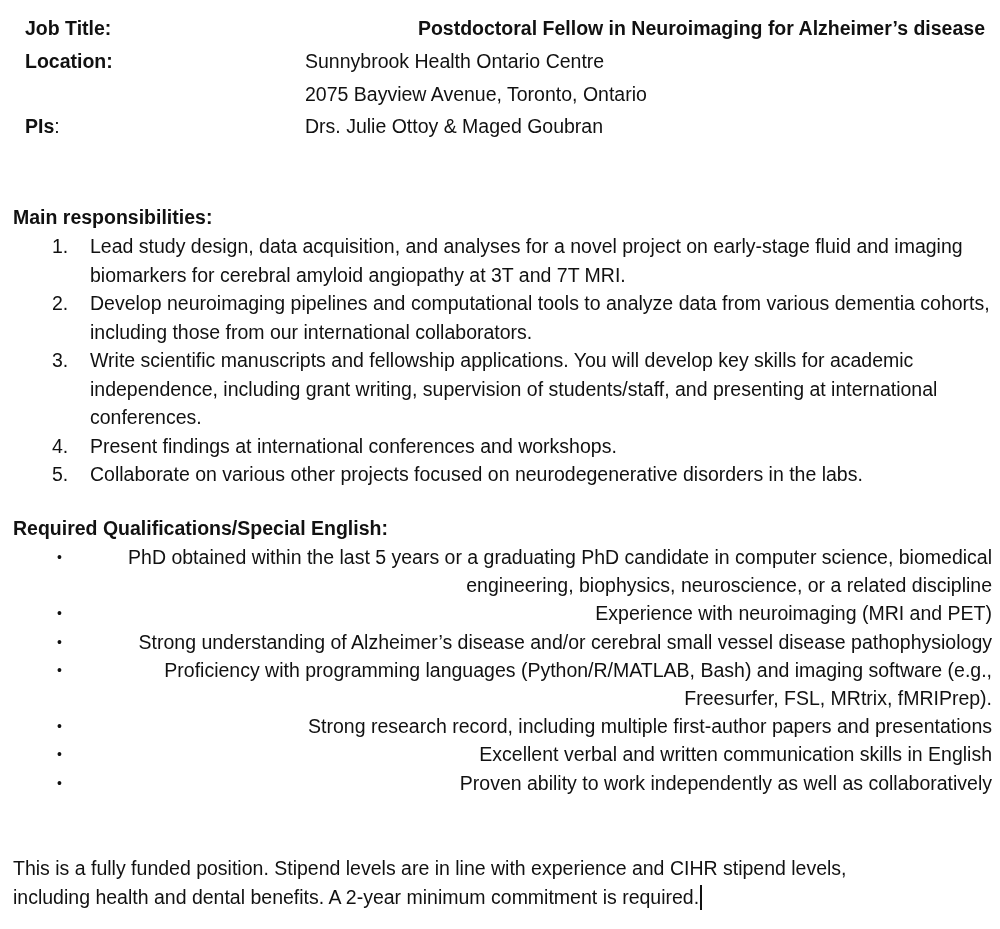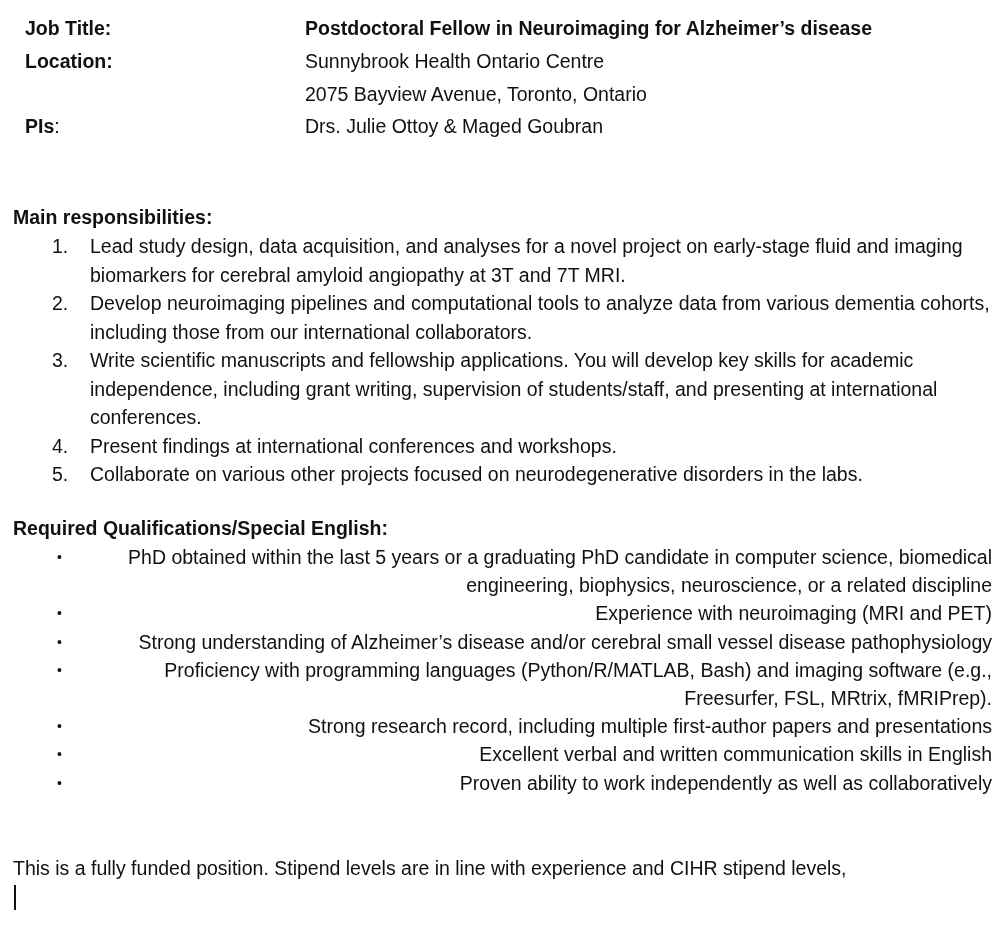--- a/index.html
+++ b/index.html
@@ -36,21 +36,21 @@
       line-height: 33px;
     }
     .hdr-row.tight { height: 32px; line-height: 32px; }
     .hdr-label {
       width: 280px;
       flex: 0 0 280px;
       font-weight: bold;
     }
     .hdr-label .plain { font-weight: normal; }
     .hdr-value { flex: 1; white-space: nowrap; }
-    .hdr-value.bold { font-weight: bold; }
+    .hdr-value.bold { font-weight: bold; text-align: right; }
 
     .section-title {
       position: absolute;
       left: 13px;
       font-weight: bold;
       white-space: nowrap;
     }
     .resp-title { top: 203px; text-align: right; }
     .qual-title { top: 514px; }
 
@@ -185,16 +185,16 @@
       <span class="txt">Excellent verbal and written communication skills in English</span>
     </li>
     <li>
       <span class="bullet">•</span>
       <span class="txt">Proven ability to work independently as well as collaboratively</span>
     </li>
   </ul>
 
   <div class="closing">
     <div>This is a fully funded position. Stipend levels are in line with experience and CIHR stipend levels,</div>
-    <div><span class="cursor"></span></div>
+    <div><span>including health and dental benefits. A 2-year minimum commitment is required.</span><span class="cursor"></span></div>
   </div>
 
 </div>
 
 </body></html>

